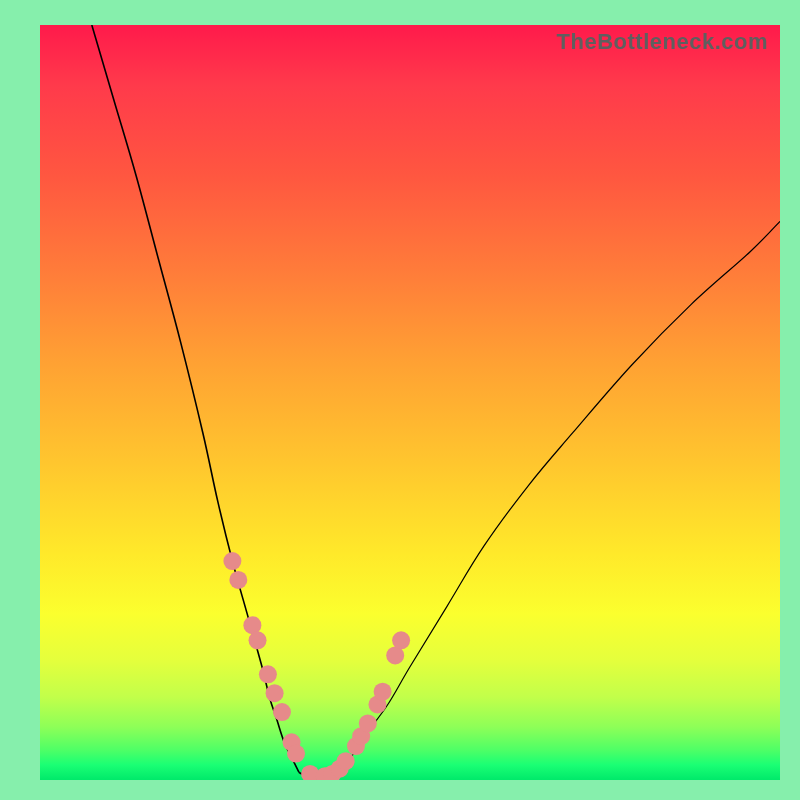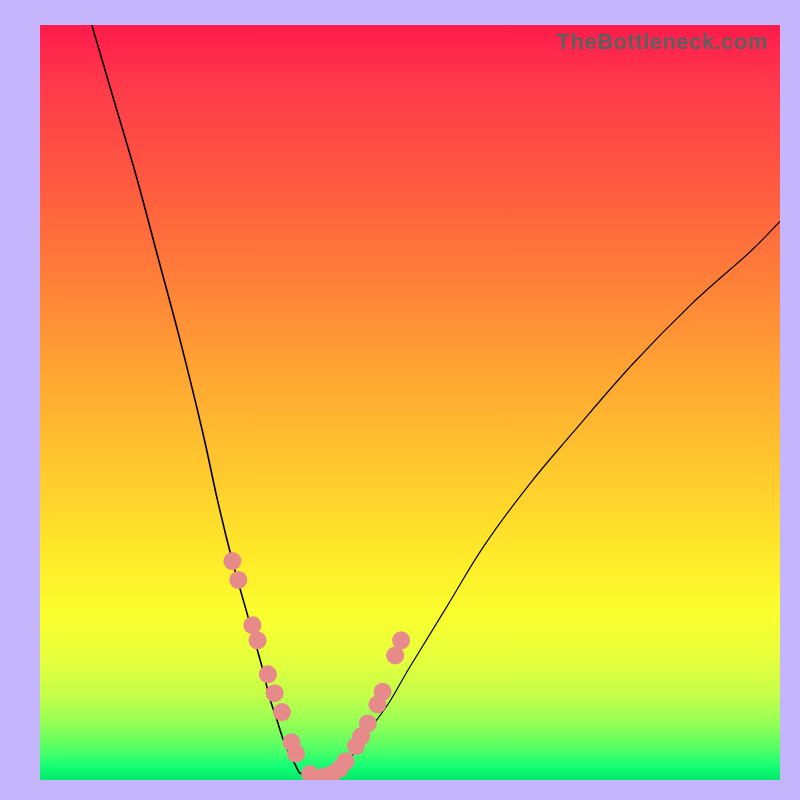--- a/index.html
+++ b/index.html
@@ -8,21 +8,21 @@
     width: 800px;
     height: 800px;
     overflow: hidden;
     background: #000;
     font-family: Arial, Helvetica, sans-serif;
   }
   .frame {
     position: relative;
     width: 800px;
     height: 800px;
-    background: #c4b5fd;
+    background: #86efac;
     text-align: right;
   }
   .plot-area {
     position: absolute;
     left: 40px;
     top: 25px;
     width: 740px;
     height: 755px;
     
     background: linear-gradient(

